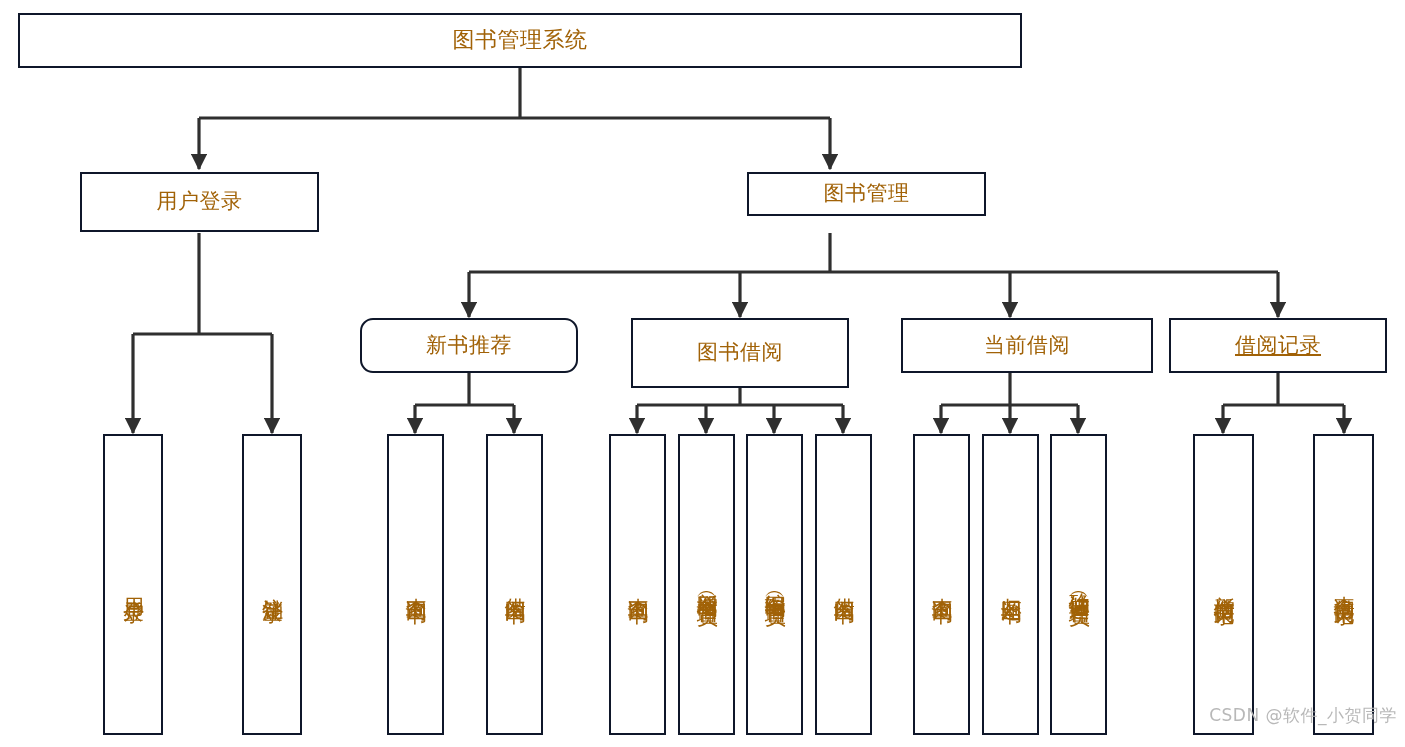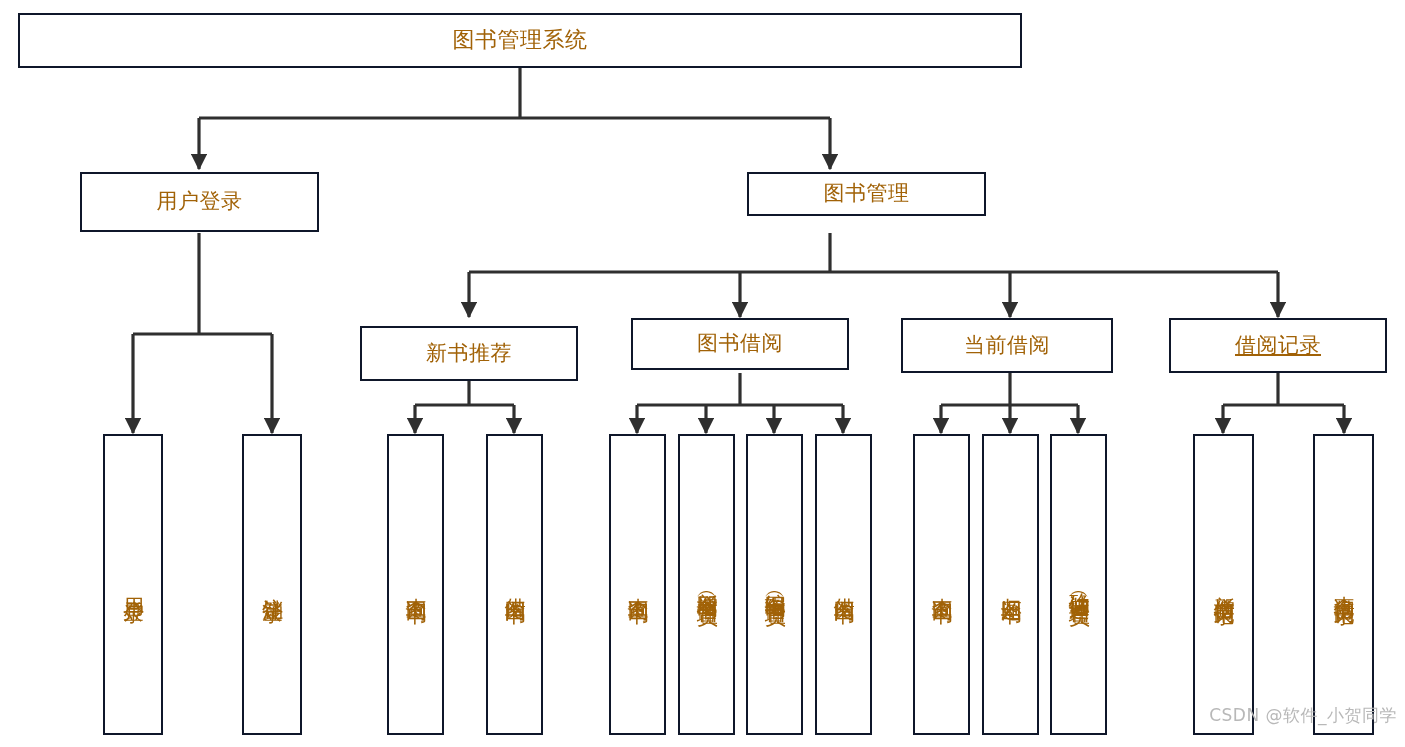--- a/index.html
+++ b/index.html
@@ -118,23 +118,23 @@
       <path d="M 1223 405 L 1223 433" marker-end="url(#arrowhead)"></path>
       <path d="M 1344 405 L 1344 433" marker-end="url(#arrowhead)"></path>
     </g>
   </svg>
 
   <div class="node horiz root" style="left:18px; top:13px; width:1004px; height:55px;">图书管理系统</div>
 
   <div class="node horiz" style="left:80px; top:172px; width:239px; height:60px;">用户登录</div>
   <div class="node horiz" style="left:711px; top:172px; width:239px; height:44px;margin-left:36px;">图书管理</div>
 
-  <div class="node horiz" style="left:360px; top:326px; width:218px; height:55px;">新书推荐</div>
-  <div class="node horiz" style="left:631px; top:318px; width:218px; height:52px;">图书借阅</div>
-  <div class="node horiz" style="left:901px; top:318px; width:212px; height:55px;">当前借阅</div>
+  <div class="node horiz" style="left:360px; top:318px; width:218px; height:55px;border-radius:13px;">新书推荐</div>
+  <div class="node horiz" style="left:631px; top:318px; width:218px; height:70px;">图书借阅</div>
+  <div class="node horiz" style="left:901px; top:318px; width:252px; height:55px;">当前借阅</div>
   <div class="node horiz" style="left:1169px; top:318px; width:218px; height:55px;text-decoration:underline;">借阅记录</div>
 
   <div class="node vert" style="left:103px; top:434px; width:60px; height:301px;">用户登录</div>
   <div class="node vert" style="left:242px; top:434px; width:60px; height:301px;">注销登录</div>
 
   <div class="node vert" style="left:387px; top:434px; width:57px; height:301px;">查询图书</div>
   <div class="node vert" style="left:486px; top:434px; width:57px; height:301px;">借阅图书</div>
 
   <div class="node vert" style="left:609px; top:434px; width:57px; height:301px;">查询图书</div>
   <div class="node vert" style="left:678px; top:434px; width:57px; height:301px;">新增图书（管理员）</div>

